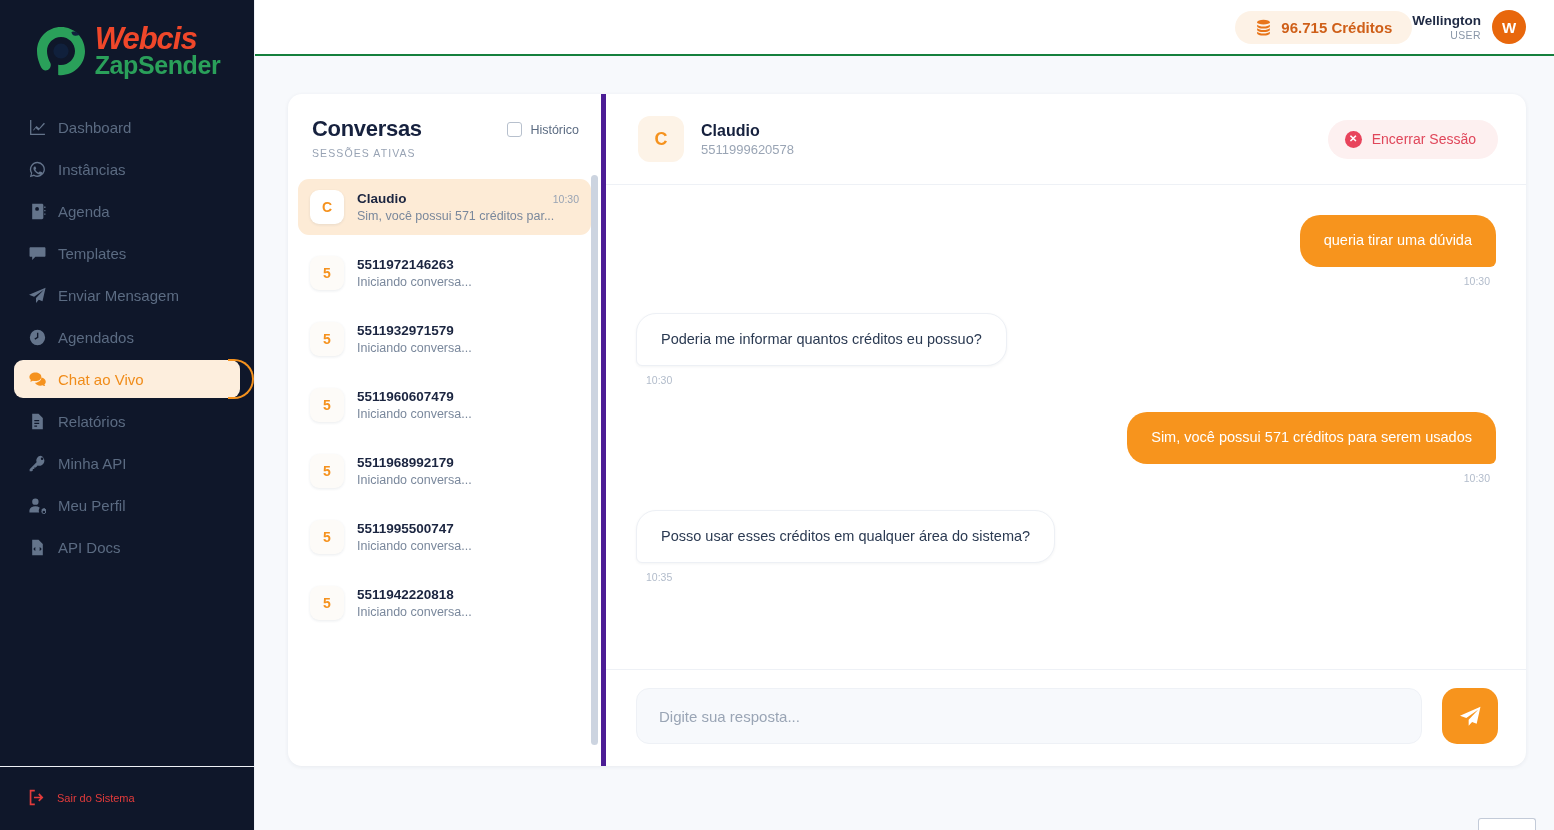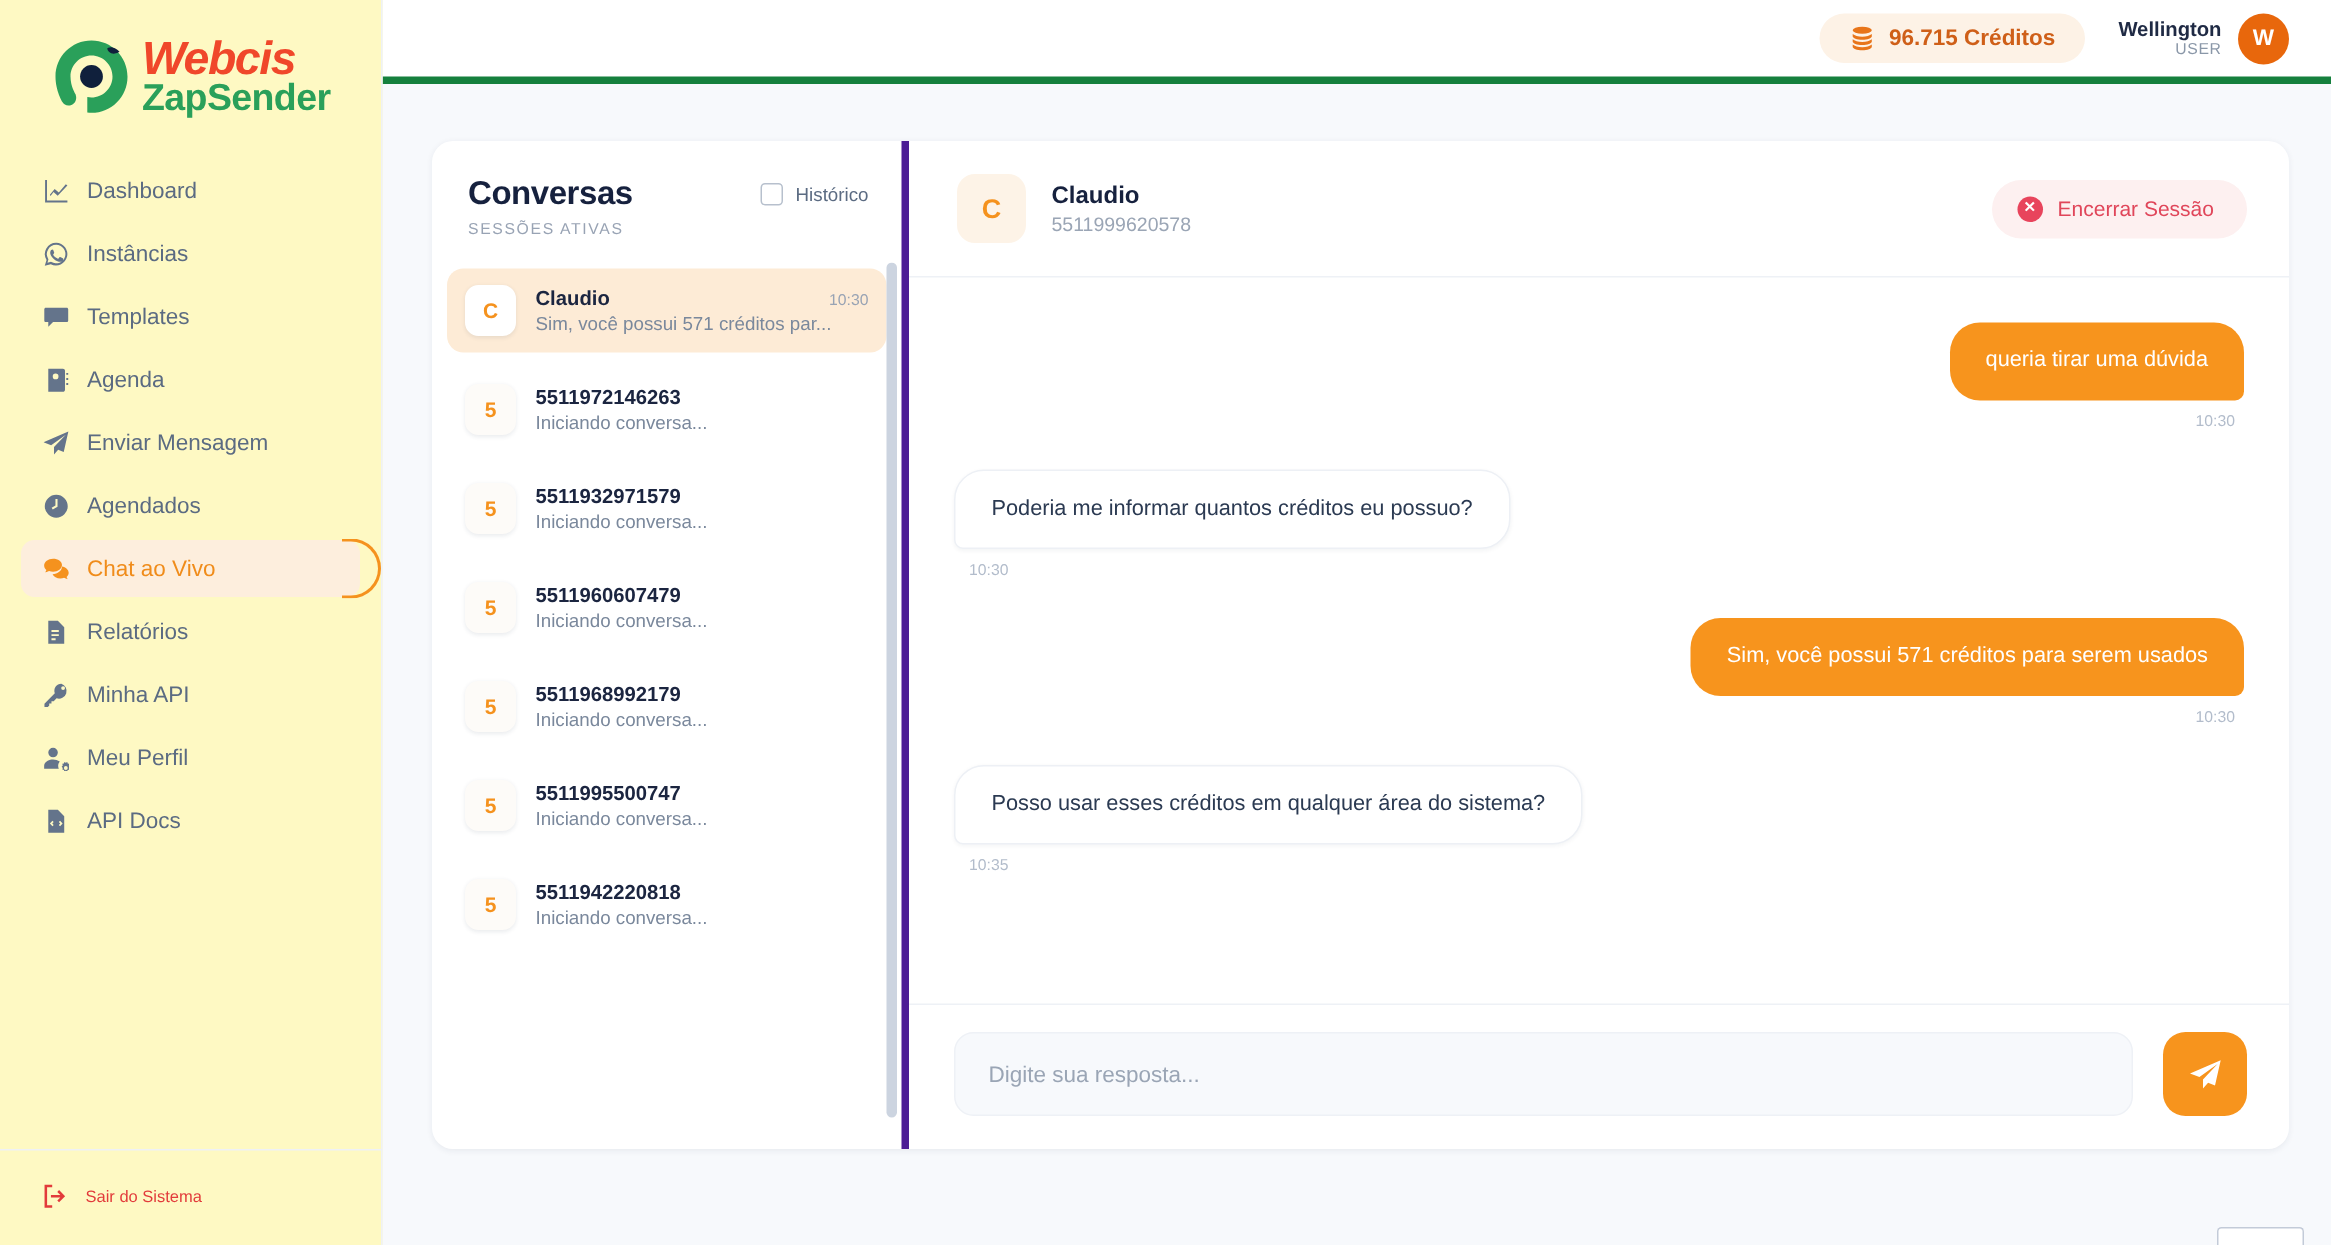--- a/index.html
+++ b/index.html
@@ -7,21 +7,21 @@
     width: 1554px; height: 830px;
     font-family: "Liberation Sans", sans-serif;
     background: #f7f9fc;
     overflow: hidden;
   }
   .app { display: flex; width: 1554px; height: 830px; }
 
   
   .sidebar {
     width: 255px; height: 830px;
-    background: #fef9c3;
+    background: #0f172a;
     border-right: 1px solid #eef1f6;
     display: flex; flex-direction: column;
     position: relative; flex: 0 0 255px;
   }
   .logo-wrap {
     padding: 24px 0 30px 0;
     display: flex; justify-content: center; align-items: center;
   }
   .logo { display: flex; align-items: center; gap: 7px; }
   .logo-mark { width: 54px; height: 54px; flex: 0 0 54px; }
@@ -70,23 +70,23 @@
     display: flex; align-items: center; gap: 12px;
     color: #e23b3b; font-size: 11px; cursor: pointer;
   }
   .logout svg { width: 17px; height: 17px; fill: #e23b3b; }
 
   
   .main { flex: 1; display: flex; flex-direction: column; min-width: 0; }
 
   .topbar {
     height: 56px; background: #ffffff;
-    border-bottom: 5px solid #15803d;
+    border-bottom: 2px solid #15803d;
     display: flex; align-items: center; justify-content: flex-end;
-    padding: 0 28px; gap: 22px; flex: 0 0 56px;
+    padding: 0 28px; flex: 0 0 56px;
   }
   .credits {
     display: flex; align-items: center; gap: 9px;
     background: #fdf2e6; border-radius: 20px;
     padding: 8px 20px;
     color: #cf5f18; font-size: 15px; font-weight: 700;
     cursor: pointer;
   }
   .credits svg { width: 17px; height: 17px; fill: #e8751a; }
   .user-box { display: flex; align-items: center; gap: 11px; }
@@ -274,32 +274,32 @@
         <span class="nav-ico">
             <svg viewBox="0 0 16 16">
               <path d="M8 .8a7.1 7.1 0 0 0-6.1 10.8L.8 15.2l3.8-1A7.1 7.1 0 1 0 8 .8zm0 1.3a5.8 5.8 0 1 1-3 10.8l-.3-.2-2.2.6.6-2.2-.2-.3A5.8 5.8 0 0 1 8 2.1zm-2.5 3c-.2 0-.4 0-.6.3-.2.2-.7.7-.7 1.7s.7 2 .8 2.1c.1.2 1.4 2.2 3.4 3 1.7.7 2 .5 2.4.5.4 0 1.2-.5 1.4-1 .2-.5.2-.9.1-1l-.5-.3-1.3-.6c-.2 0-.3-.1-.5.1l-.6.8c-.1.2-.2.2-.4.1-.2-.1-.9-.4-1.7-1-.6-.6-1-1.2-1.2-1.4-.1-.2 0-.3.1-.4l.3-.4.2-.4v-.3l-.6-1.5c-.2-.4-.3-.3-.5-.3z"></path>
             </svg>
           </span>
         <span>Instâncias</span>
       </div>
       <div class="nav-item">
         <span class="nav-ico">
             <svg viewBox="0 0 16 16">
+              <path d="M3 .8h9.2c.7 0 1.3.6 1.3 1.3v11.8c0 .7-.6 1.3-1.3 1.3H3V.8zm4.6 3a1.8 1.8 0 1 0 0 3.6 1.8 1.8 0 0 0 0-3.6zM4.4 11.6c0-1.4 1.5-2.4 3.2-2.4s3.2 1 3.2 2.4H4.4zM14.3 3.4h1.2v1.2h-1.2V3.4zm0 3.2h1.2v1.2h-1.2V6.6zm0 3.2h1.2V11h-1.2V9.8z"></path>
+            </svg>
+          </span>
+        <span>Agenda</span>
+      </div>
+      <div class="nav-item">
+        <span class="nav-ico">
+            <svg viewBox="0 0 16 16">
               <path d="M1.5 2h13c.6 0 1 .4 1 1v7c0 .6-.4 1-1 1H6l-3 3v-3H1.5c-.6 0-1-.4-1-1V3c0-.6.4-1 1-1z"></path>
             </svg>
           </span>
         <span>Templates</span>
-      </div>
-      <div class="nav-item">
-        <span class="nav-ico">
-            <svg viewBox="0 0 16 16">
-              <path d="M3 .8h9.2c.7 0 1.3.6 1.3 1.3v11.8c0 .7-.6 1.3-1.3 1.3H3V.8zm4.6 3a1.8 1.8 0 1 0 0 3.6 1.8 1.8 0 0 0 0-3.6zM4.4 11.6c0-1.4 1.5-2.4 3.2-2.4s3.2 1 3.2 2.4H4.4zM14.3 3.4h1.2v1.2h-1.2V3.4zm0 3.2h1.2v1.2h-1.2V6.6zm0 3.2h1.2V11h-1.2V9.8z"></path>
-            </svg>
-          </span>
-        <span>Agenda</span>
       </div>
       <div class="nav-item">
         <span class="nav-ico">
             <svg viewBox="0 0 16 16">
               <path d="M15.6.6 0 7.4l4.8 1.8L14 2.6 6.6 10.4V15l2.6-2.9 3.5 1.4L15.6.6z"></path>
             </svg>
           </span>
         <span>Enviar Mensagem</span>
       </div>
       <div class="nav-item">

